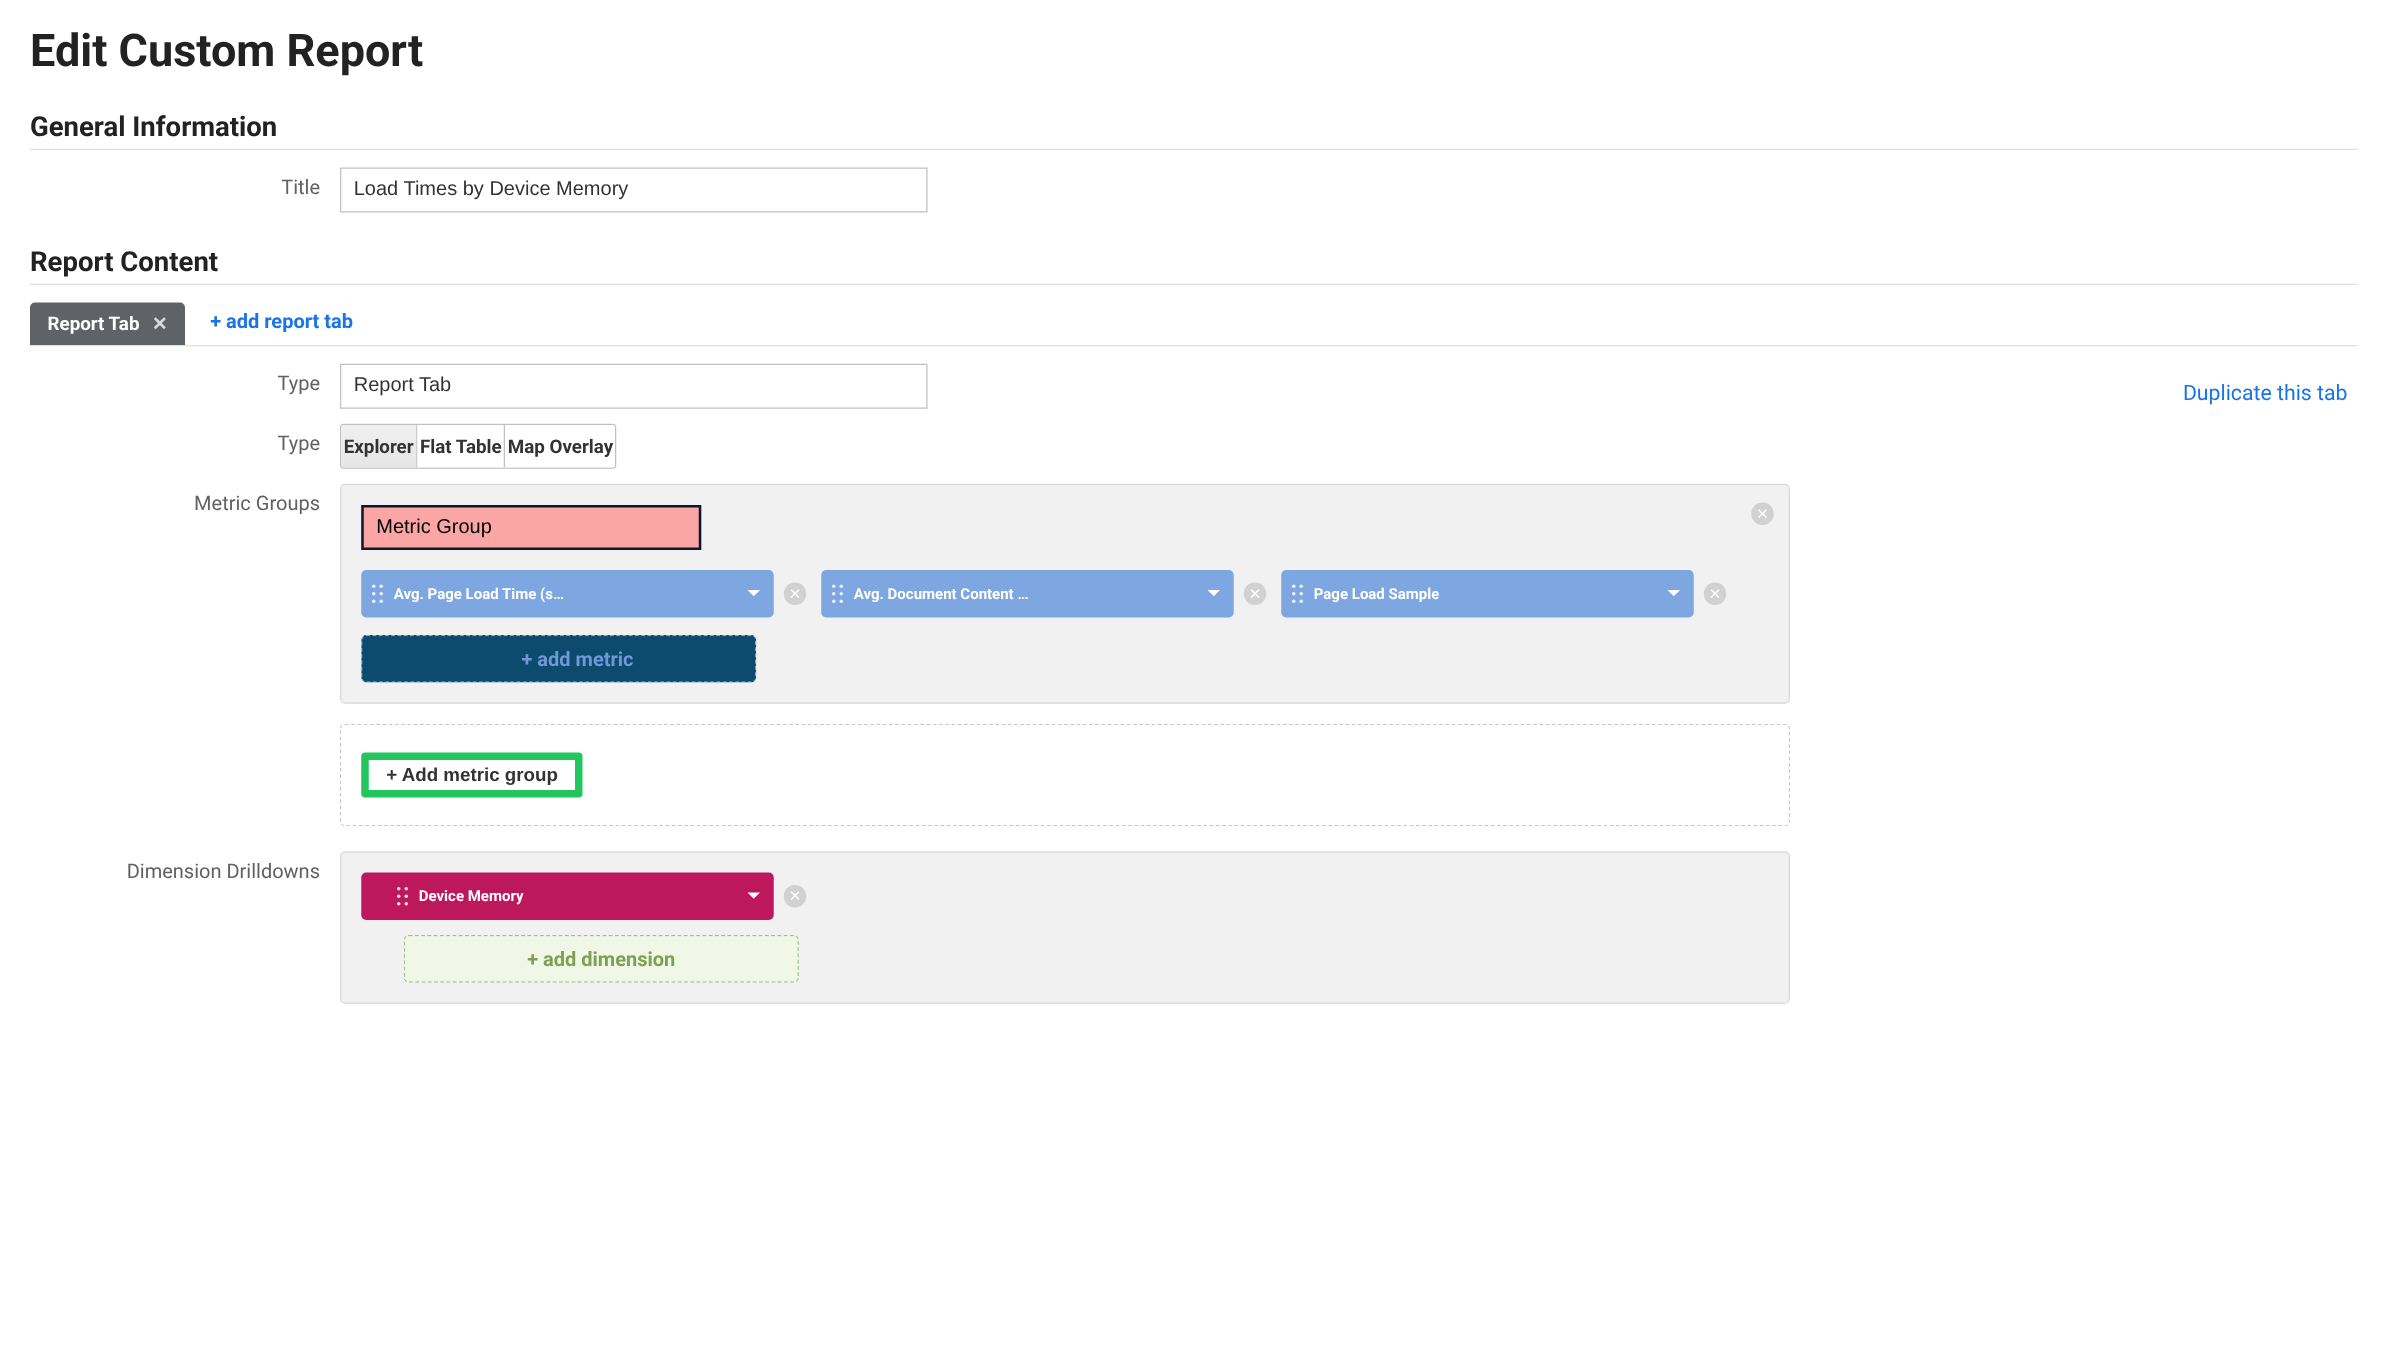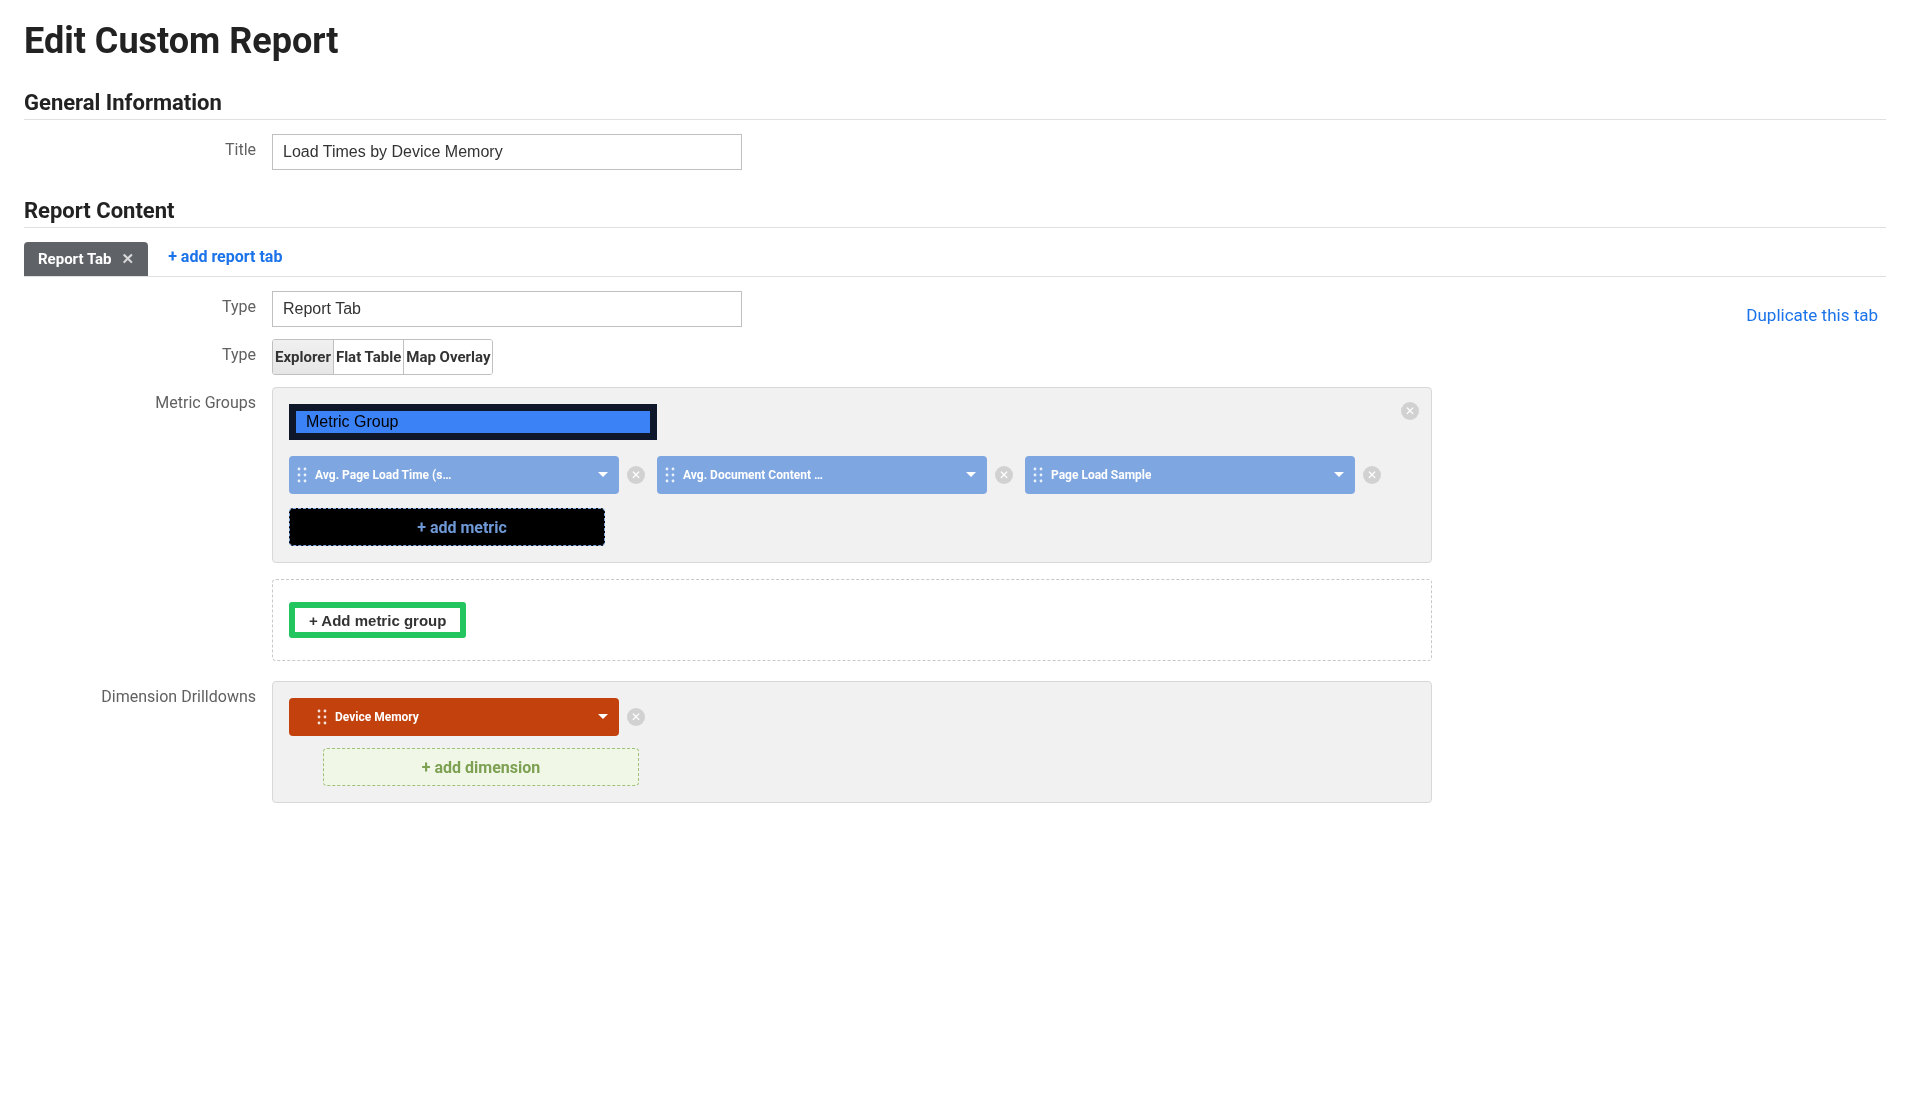--- a/index.html
+++ b/index.html
@@ -148,24 +148,24 @@
   border-radius: 50%;
   background: #d1d1d1;
   color: #fff;
   font-size: 12px;
   line-height: 1;
   cursor: pointer;
 }
 
 
 .mg-name {
-  width: 368px;
+  width: 272px;
   height: 36px;
-  border: 7px solid #0f172a;
-  background: #3b82f6;
+  border: 2px solid #0f172a;
+  background: #fca5a5;
   padding: 0 10px;
   font-size: 16px;
   margin-bottom: 16px;
 }
 
 
 .chips-row {
   display: flex;
   flex-wrap: wrap;
   gap: 12px;
@@ -183,21 +183,21 @@
   height: 38px;
   border-radius: 4px;
   padding: 0 10px 0 8px;
   color: #fff;
   font-weight: 700;
   font-size: 12px;
   cursor: pointer;
   min-width: 0;
 }
 .chip-blue { background: #7ea6e0; }
-.chip-green { background: #c2410c; padding-left: 28px; }
+.chip-green { background: #be185d; padding-left: 28px; }
 .chip .grip {
   display: inline-block;
   margin-right: 8px;
   opacity: 0.85;
 }
 .chip .label {
   white-space: nowrap;
   overflow: hidden;
   text-overflow: ellipsis;
 }
@@ -214,21 +214,21 @@
   justify-content: center;
   height: 38px;
   border-radius: 4px;
   font-weight: 700;
   font-size: 16px;
   cursor: pointer;
   padding: 0 18px;
 }
 .add-dashed.blue {
   border: 1.5px dashed #7ea6e0;
-  background: #000000;
+  background: #0c4a6e;
   color: #6f98d6;
   width: 316px;
   padding-left: 48px;
 }
 .add-dashed.green {
   border: 1.5px dashed #9ec07a;
   background: #f0f7e6;
   color: #7da052;
   width: 316px;
   margin-left: 34px;

